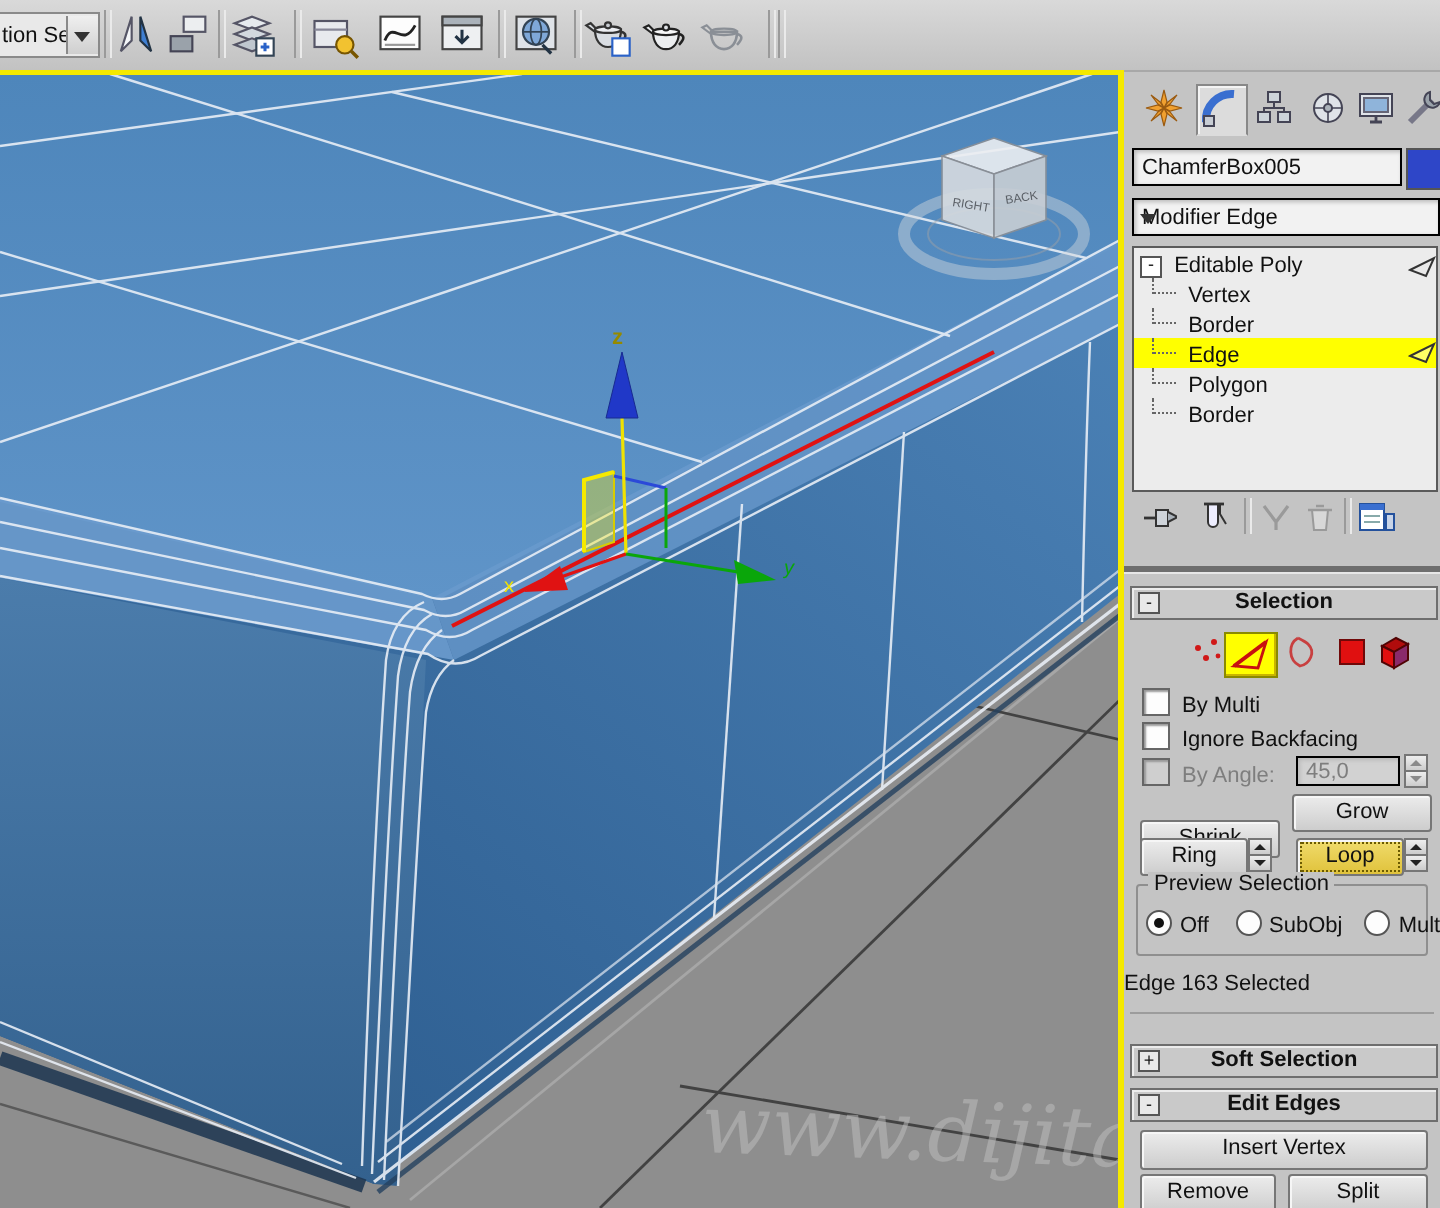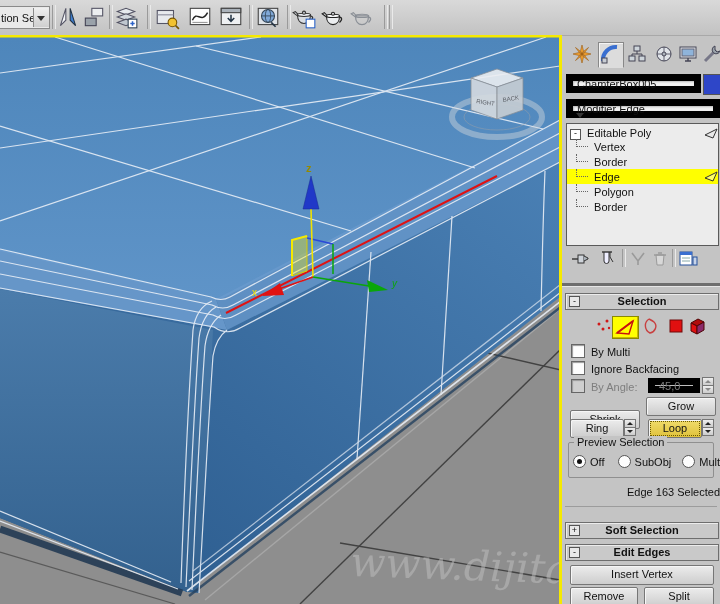--- a/index.html
+++ b/index.html
@@ -19,21 +19,21 @@
     border-left:1px solid #8a8a8a;position:relative;}
   .tri-d{position:absolute;left:3px;top:8px;width:0;height:0;
     border-left:4px solid transparent;border-right:4px solid transparent;border-top:5px solid #333;}
   
   #vp{position:absolute;left:0;top:35px;width:562px;height:569px;}
   
   #panel{position:absolute;left:562px;top:38px;width:158px;height:566px;background:#c4c4c4;font-size:11px;color:#111;}
   .tab{position:absolute;top:4px;width:24px;height:24px;border:1px solid transparent;}
   .tab.active{background:#dcdcdc;border:1px solid #888;border-bottom-color:#dcdcdc;
     box-shadow:inset 1px 1px 0 #f4f4f4;}
-  .field{position:absolute;height:19px;background:#f2f2f2;border:7px solid #000000;
+  .field{position:absolute;height:19px;background:#f2f2f2;border:1px solid #000000;
     box-shadow:inset 1px 1px 2px #b9b9b9;display:flex;align-items:center;padding-left:4px;box-sizing:border-box;}
   #objcolor{position:absolute;left:141px;top:36px;width:17px;height:19px;border:1px solid #555;}
   #stack{position:absolute;left:4px;top:85px;width:151px;height:121px;background:#ececec;
     border:1px solid #5a5a5a;overflow:hidden;}
   .srow{position:relative;height:15px;line-height:15px;white-space:nowrap;}
   .srow.sel{background:#ffff00;}
   .expbox{display:inline-block;width:9px;height:9px;border:1px solid #555;background:#fff;
     font-size:9px;line-height:7px;text-align:center;vertical-align:1px;margin:0 3px 0 3px;}
   .tree{display:inline-block;width:11px;height:7px;border-left:1px dotted #666;
     border-bottom:1px dotted #666;margin:0 3px 4px 9px;}
@@ -66,21 +66,21 @@
   .spin .d:after{content:"";position:absolute;left:2px;top:2px;border-left:3px solid transparent;
     border-right:3px solid transparent;border-top:3px solid #222;}
   .spin.dis .u:after{border-bottom-color:#8a8a8a}.spin.dis .d:after{border-top-color:#8a8a8a}
   #pregroup{position:absolute;left:6px;top:404px;width:144px;height:34px;border:1px solid #8f8f8f;
     border-radius:2px;}
   #pregroup .gtitle{position:absolute;left:5px;top:-7px;background:#c4c4c4;padding:0 3px;font-size:11px;}
   .radio{display:inline-block;width:11px;height:11px;border:1px solid #555;border-radius:50%;
     background:#fdfdfd;vertical-align:-2px;margin-right:4px;position:relative;}
   .radio.on:after{content:"";position:absolute;left:2.5px;top:2.5px;width:5px;height:5px;
     border-radius:50%;background:#111;}
-  #status{position:absolute;left:0;top:448px;width:158px;text-align:right;font-size:11px;}
+  #status{position:absolute;left:0;top:448px;width:158px;text-align:left;font-size:11px;}
   .hline{position:absolute;left:3px;width:152px;border-top:1px solid #9c9c9c;}
 </style>
 </head>
 <body>
 
 <div id="stage">
 
   <div id="toolbar">
     <div id="selset">
       <span class="val">tion Se</span>

